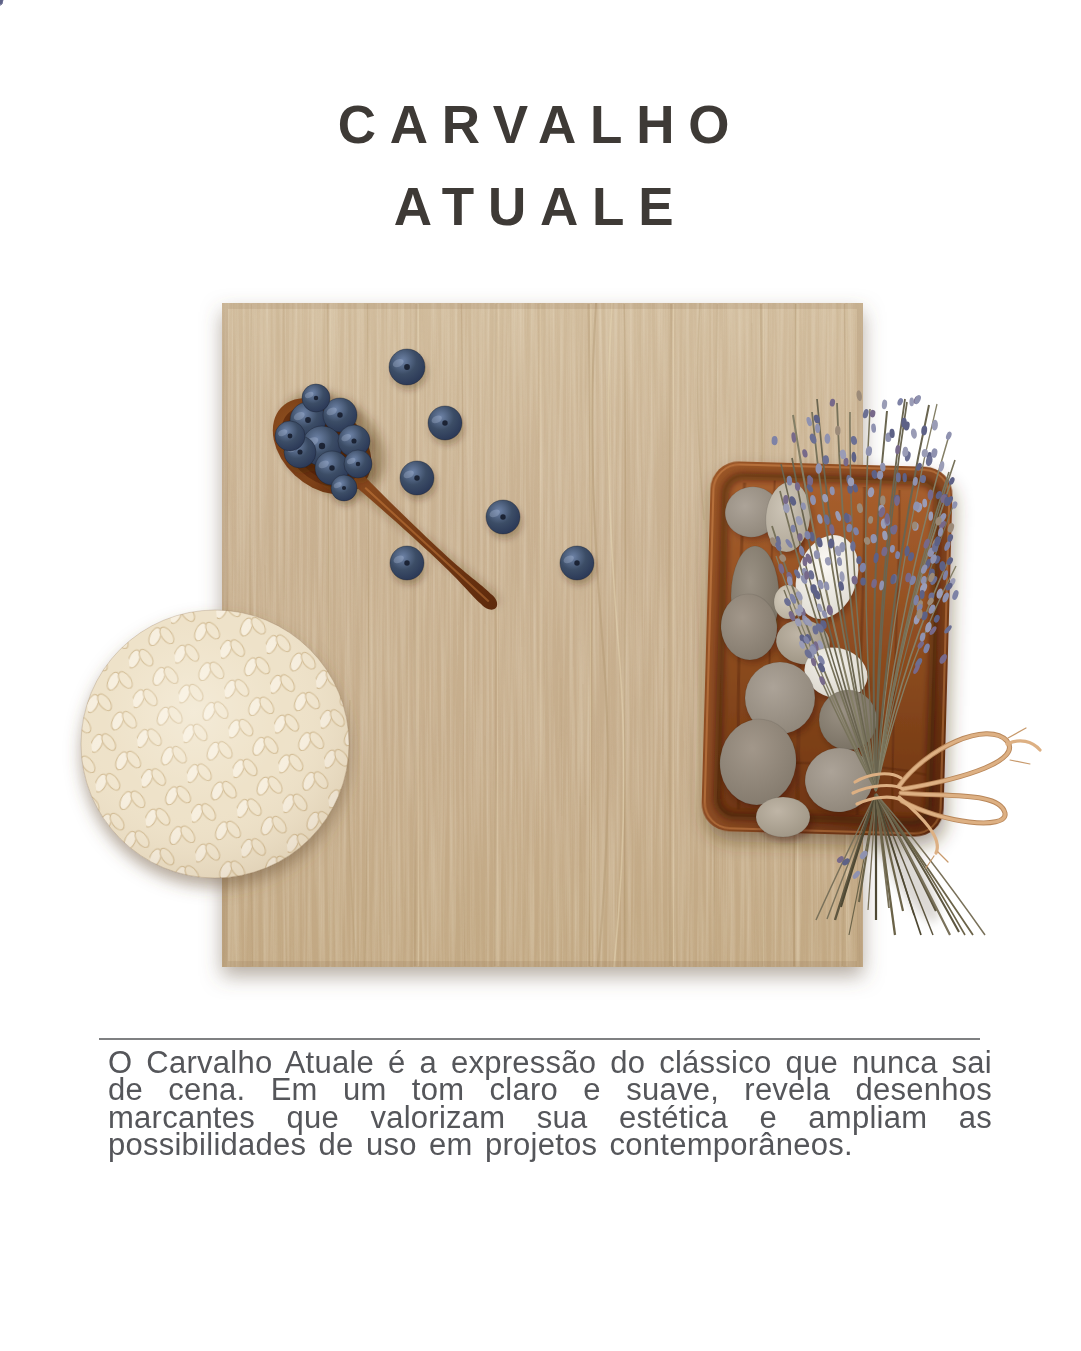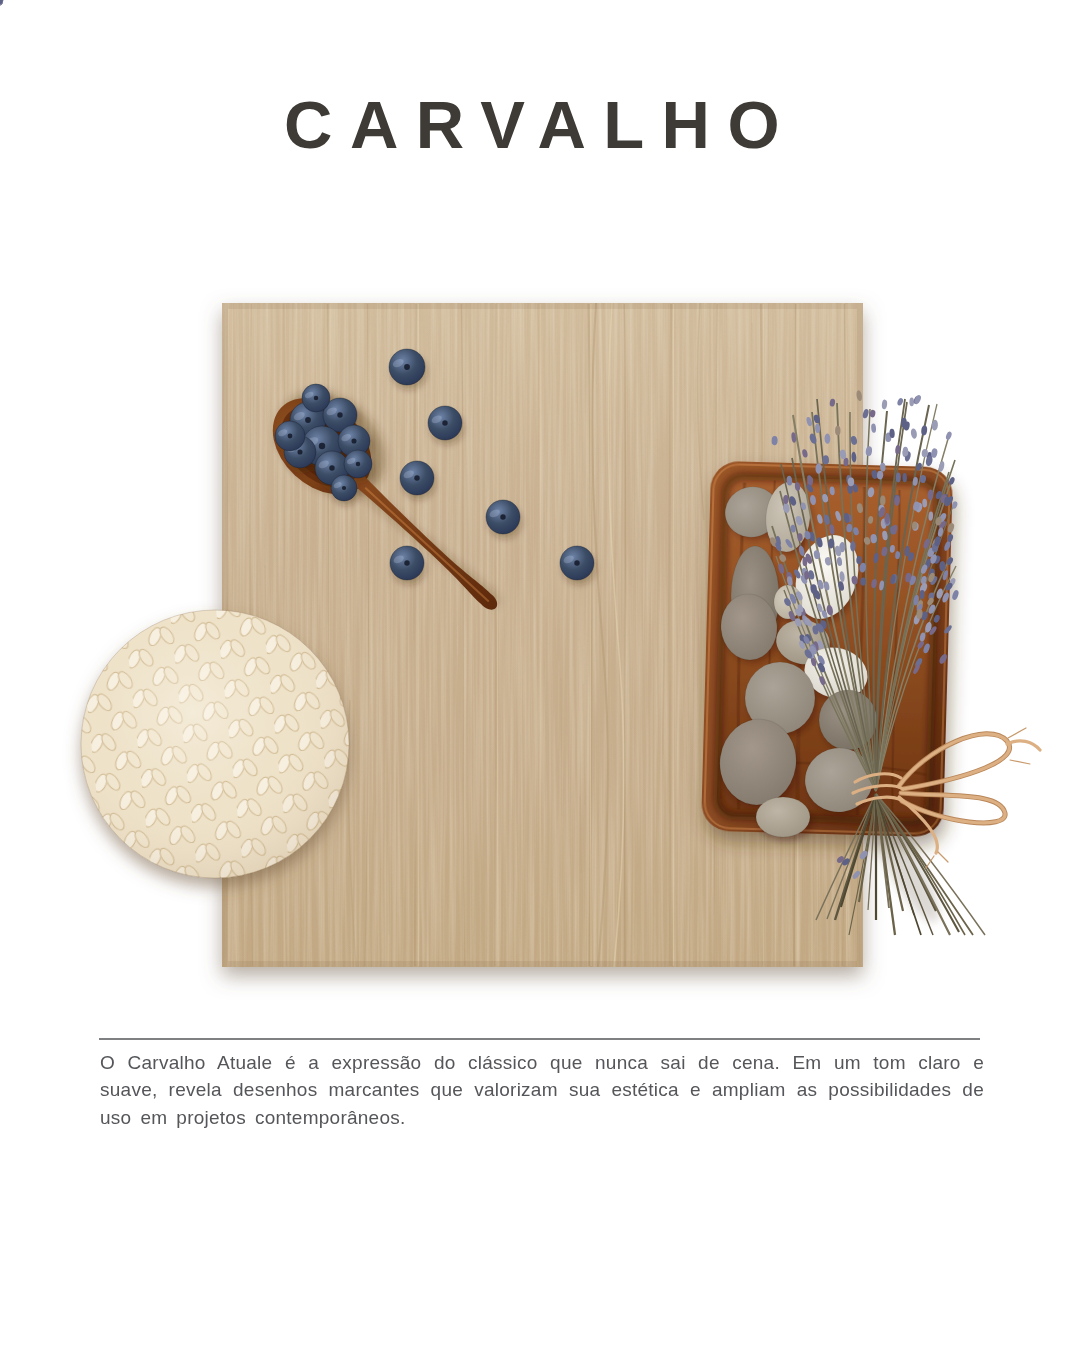--- a/index.html
+++ b/index.html
@@ -1,36 +1,37 @@
 <!DOCTYPE html>
 <html style="--title-text: #3e3a36; --body-text: #55565a; --divider: #7f8082; --page-background: #ffffff; --wood-swatch: #c9b192; --fabric-swatch: #eee2c9; --tray-wood: #8a4a22; --lavender: #7e82a6; --blueberry: #3c4d66; --spoon-wood: #7b3f16; --twine: #ddb083; --pebble-gray: #9a9287; --pebble-white: #f2f0ea;"><head>
 <meta charset="utf-8">
 <style>
   html,body{margin:0;padding:0;}
   body{width:1081px;height:1351px;font-family:"Liberation Sans",sans-serif;}
   .page{position:relative;width:1081px;height:1351px;overflow:hidden;background:var(--page-background,#fff);}
   .title{position:absolute;top:84px;left:0;right:0;text-align:center;
-         font-weight:800;font-size:67px;line-height:82px;letter-spacing:.26em;
+         font-weight:800;font-size:53px;line-height:82px;letter-spacing:.26em;
          color:var(--title-text,#3e3a36);}
   #scene{position:absolute;left:0;top:0;}
   .divider{position:absolute;left:99px;top:1038px;width:881px;height:0;
            border-top:2px solid var(--divider,#7f8082);}
-  .description{position:absolute;left:100px;top:1049px;width:884px;
-               font-size:19px;line-height:27.4px;text-align:justify;
+  .description{position:absolute;left:108px;top:1049px;width:884px;
+               font-size:31px;line-height:27.4px;text-align:justify;
                letter-spacing:.25px;word-spacing:3.5px;
                color:var(--body-text,#55565a);}
   .description p{margin:0;}
 </style>
 </head>
 <body>
 
 <div class="page">
 
   <header class="title">
     <div>CARVALHO</div>
+    <div>ATUALE</div>
   </header>
 
   <svg id="scene" width="1081" height="1351" viewBox="0 0 1081 1351">
     <defs>
       <linearGradient id="woodB" x1="0" y1="0" x2="0" y2="1">
         <stop offset="0" stop-color="#d2bd9e"></stop>
         <stop offset="0.35" style="stop-color:var(--wood-swatch,#cab293)"></stop>
         <stop offset="0.7" stop-color="#c6ad8c"></stop>
         <stop offset="1" stop-color="#c2a883"></stop>
       </linearGradient>

